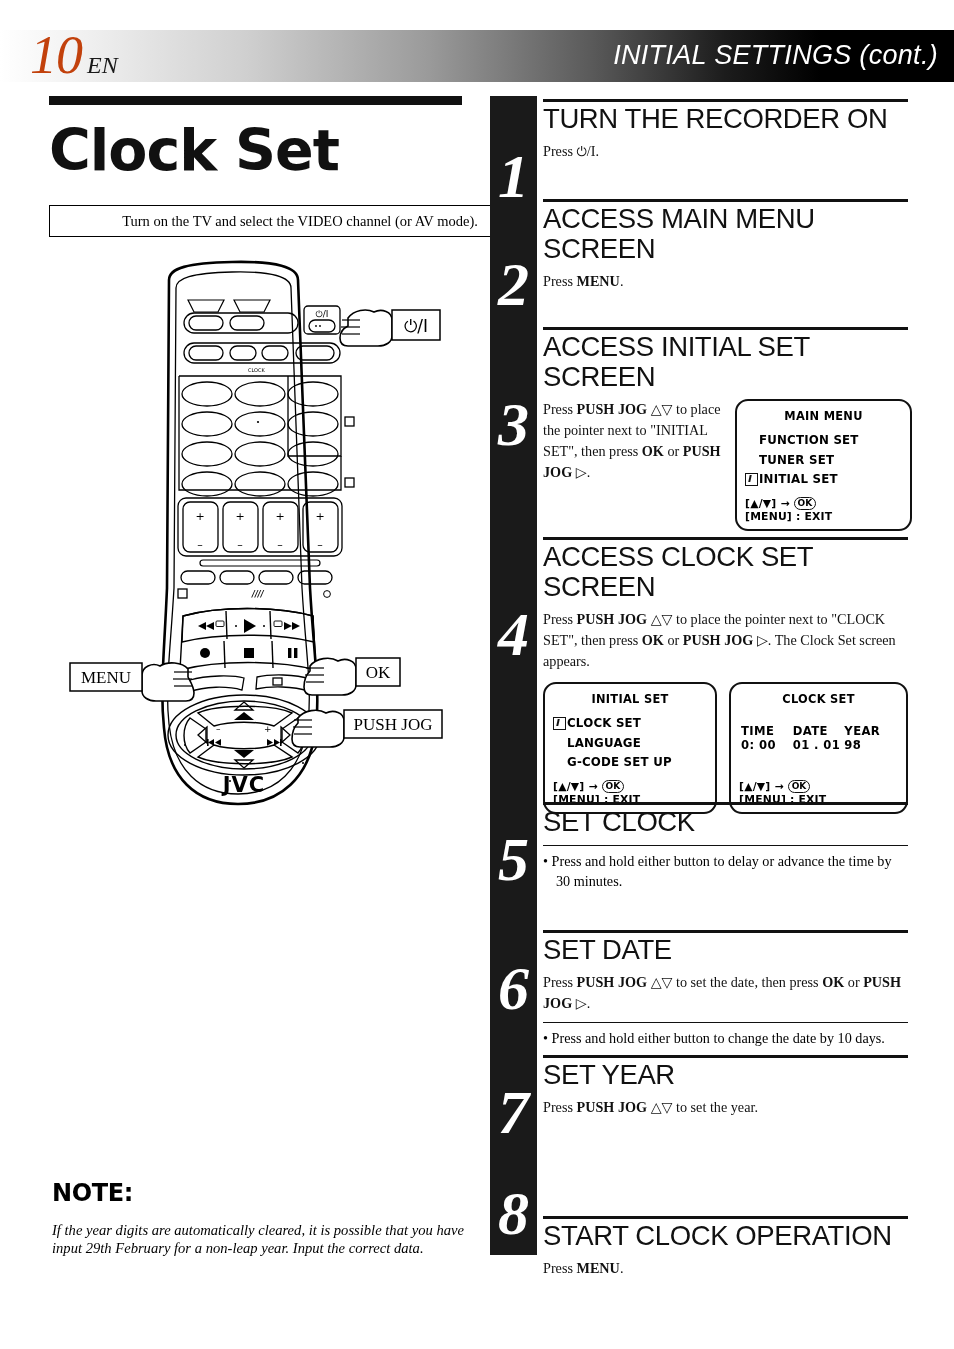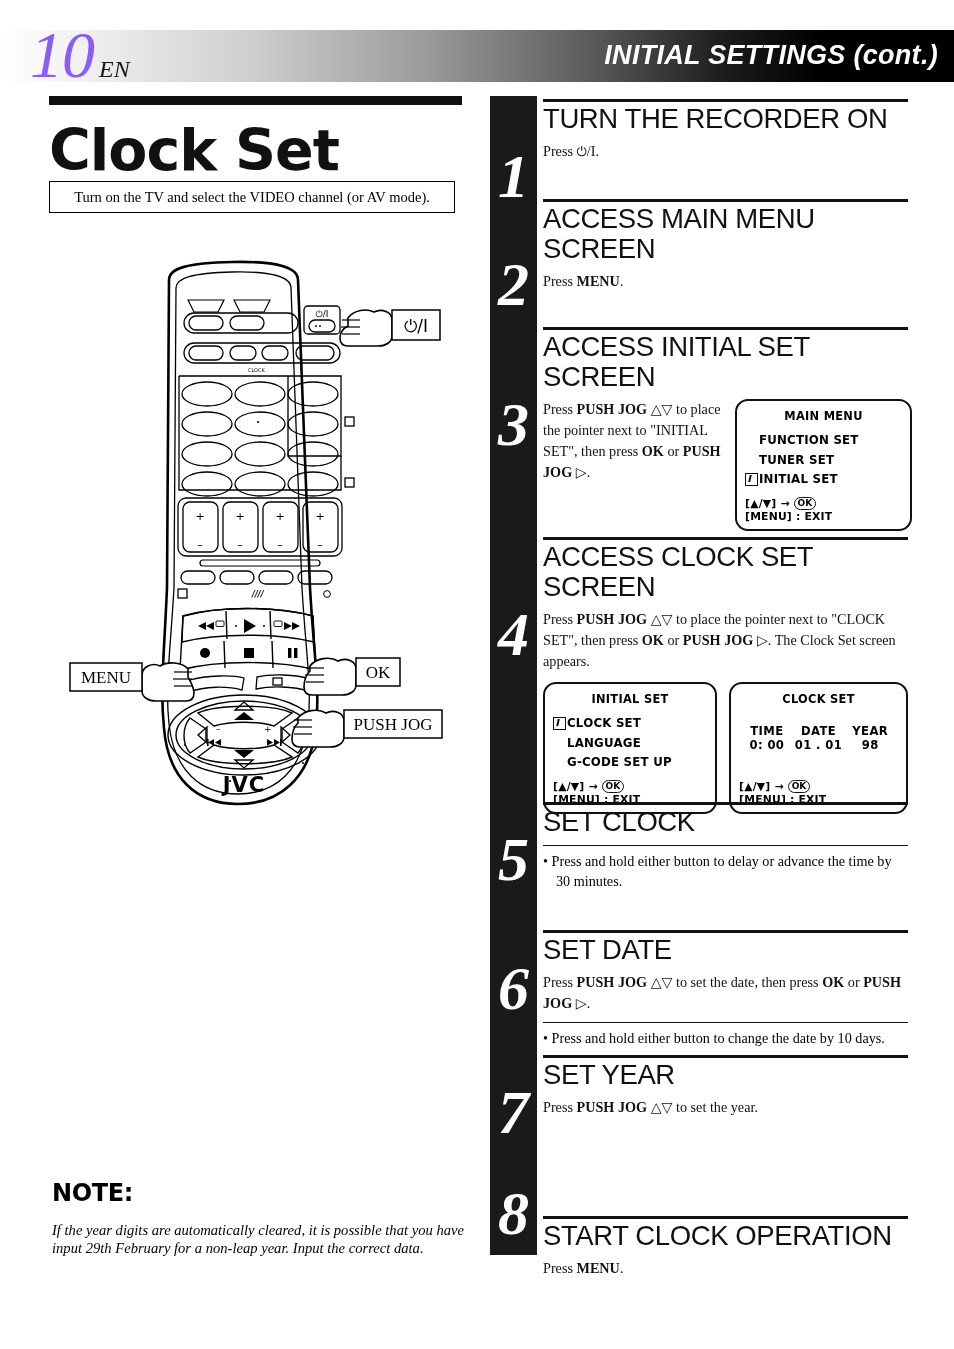--- a/index.html
+++ b/index.html
@@ -3,36 +3,36 @@
 <meta charset="utf-8">
 <style>
   html,body{margin:0;padding:0;background:#ffffff;}
   body{width:954px;height:1349px;position:relative;overflow:hidden;
        font-family:"Liberation Sans", sans-serif;color:#000;}
 
   
   #header{position:absolute;left:0;top:30px;width:954px;height:52px;
           background:linear-gradient(to right,#ffffff 0%,#f2f2f2 8%,#cfcfcf 26%,#9a9a9a 45%,#5a5a5a 62%,#1c1c1c 76%,#000000 86%,#000000 100%);}
   #pagenum{position:absolute;left:30px;top:28px;height:56px;display:flex;align-items:baseline;}
-  #pagenum .num{font-family:"Liberation Serif",serif;font-style:italic;font-size:66px;
-                line-height:54px;color:#8b5cf6;letter-spacing:-1px;}
+  #pagenum .num{font-family:"Liberation Serif",serif;font-style:italic;font-size:54px;
+                line-height:54px;color:#c2410c;letter-spacing:-1px;}
   #pagenum .en{font-family:"Liberation Serif",serif;font-style:italic;font-size:24px;
                line-height:24px;color:#1a1a1a;margin-left:5px;font-variant:small-caps;
                letter-spacing:0px;}
   #headtitle{position:absolute;right:16px;top:38px;color:#fff;font-style:italic;
-             font-weight:bold;font-size:27px;line-height:34px;letter-spacing:0.3px;
+             font-weight:normal;font-size:27px;line-height:34px;letter-spacing:0.3px;
              font-family:"Liberation Sans",sans-serif;}
 
   
   #leftcol{position:absolute;left:49px;top:96px;width:413px;}
   #titlerule{height:9px;background:#111;width:413px;}
   #maintitle{font-family:"DejaVu Sans",sans-serif;font-weight:bold;font-size:57px;
              line-height:62px;letter-spacing:-1px;margin-top:14px;color:#111;}
-  #introbox{border:1px solid #000;width:404px;height:30px;
-            display:flex;align-items:center;justify-content:center;}
+  #introbox{margin-top:24px;border:1px solid #000;width:404px;height:30px;
+            display:flex;align-items:center;justify-content:center;padding-left:48px;}
   #introbox span{font-family:"Liberation Serif",serif;font-size:14.5px;color:#000;}
 
   
   #remotewrap{position:absolute;left:48px;top:258px;width:420px;height:560px;}
   #remotewrap svg{display:block;}
 
   
   #notebox{position:absolute;left:52px;top:1180px;width:420px;}
   #notebox .nhead{font-family:"DejaVu Sans",sans-serif;font-weight:bold;font-size:24px;
                   line-height:26px;letter-spacing:-0.4px;}
@@ -59,21 +59,21 @@
        font-family:"DejaVu Sans",sans-serif;font-weight:bold;position:relative;}
   .osd .t{text-align:center;font-size:11.4px;margin-top:8px;letter-spacing:0.3px;}
   .osd .items{margin-top:11px;padding-left:22px;font-size:11.8px;line-height:13.5px;
               letter-spacing:0.2px;}
   .osd .items .row{position:relative;margin-top:6px;}
   .osd .ptr{position:absolute;left:-14px;top:0px;font-size:11px;line-height:13.5px;}
   .osd .foot{position:absolute;left:8px;bottom:6px;font-size:10.8px;line-height:13px;
              letter-spacing:0.2px;}
   .osd .cols{margin-top:18px;display:flex;font-size:11.6px;line-height:14px;
              letter-spacing:0.4px;padding:0 10px;}
-  .osd .cols .c{flex:1;text-align:center;}
+  .osd .cols .c{flex:1;}
 
   .ptricon{display:inline-block;width:11px;height:11px;border:1.3px solid #111;
            position:relative;vertical-align:-1px;}
   .ptricon:after{content:"";position:absolute;left:3px;top:1px;width:1.6px;height:7px;
                  background:#111;transform:skewX(-12deg);}
   .okico{display:inline-block;border:1.3px solid #111;border-radius:7px;padding:0 3px;
          font-size:9px;line-height:11px;vertical-align:1px;letter-spacing:0;}
 
   .pw{font-family:"DejaVu Sans",sans-serif;font-size:13px;}
 </style>

